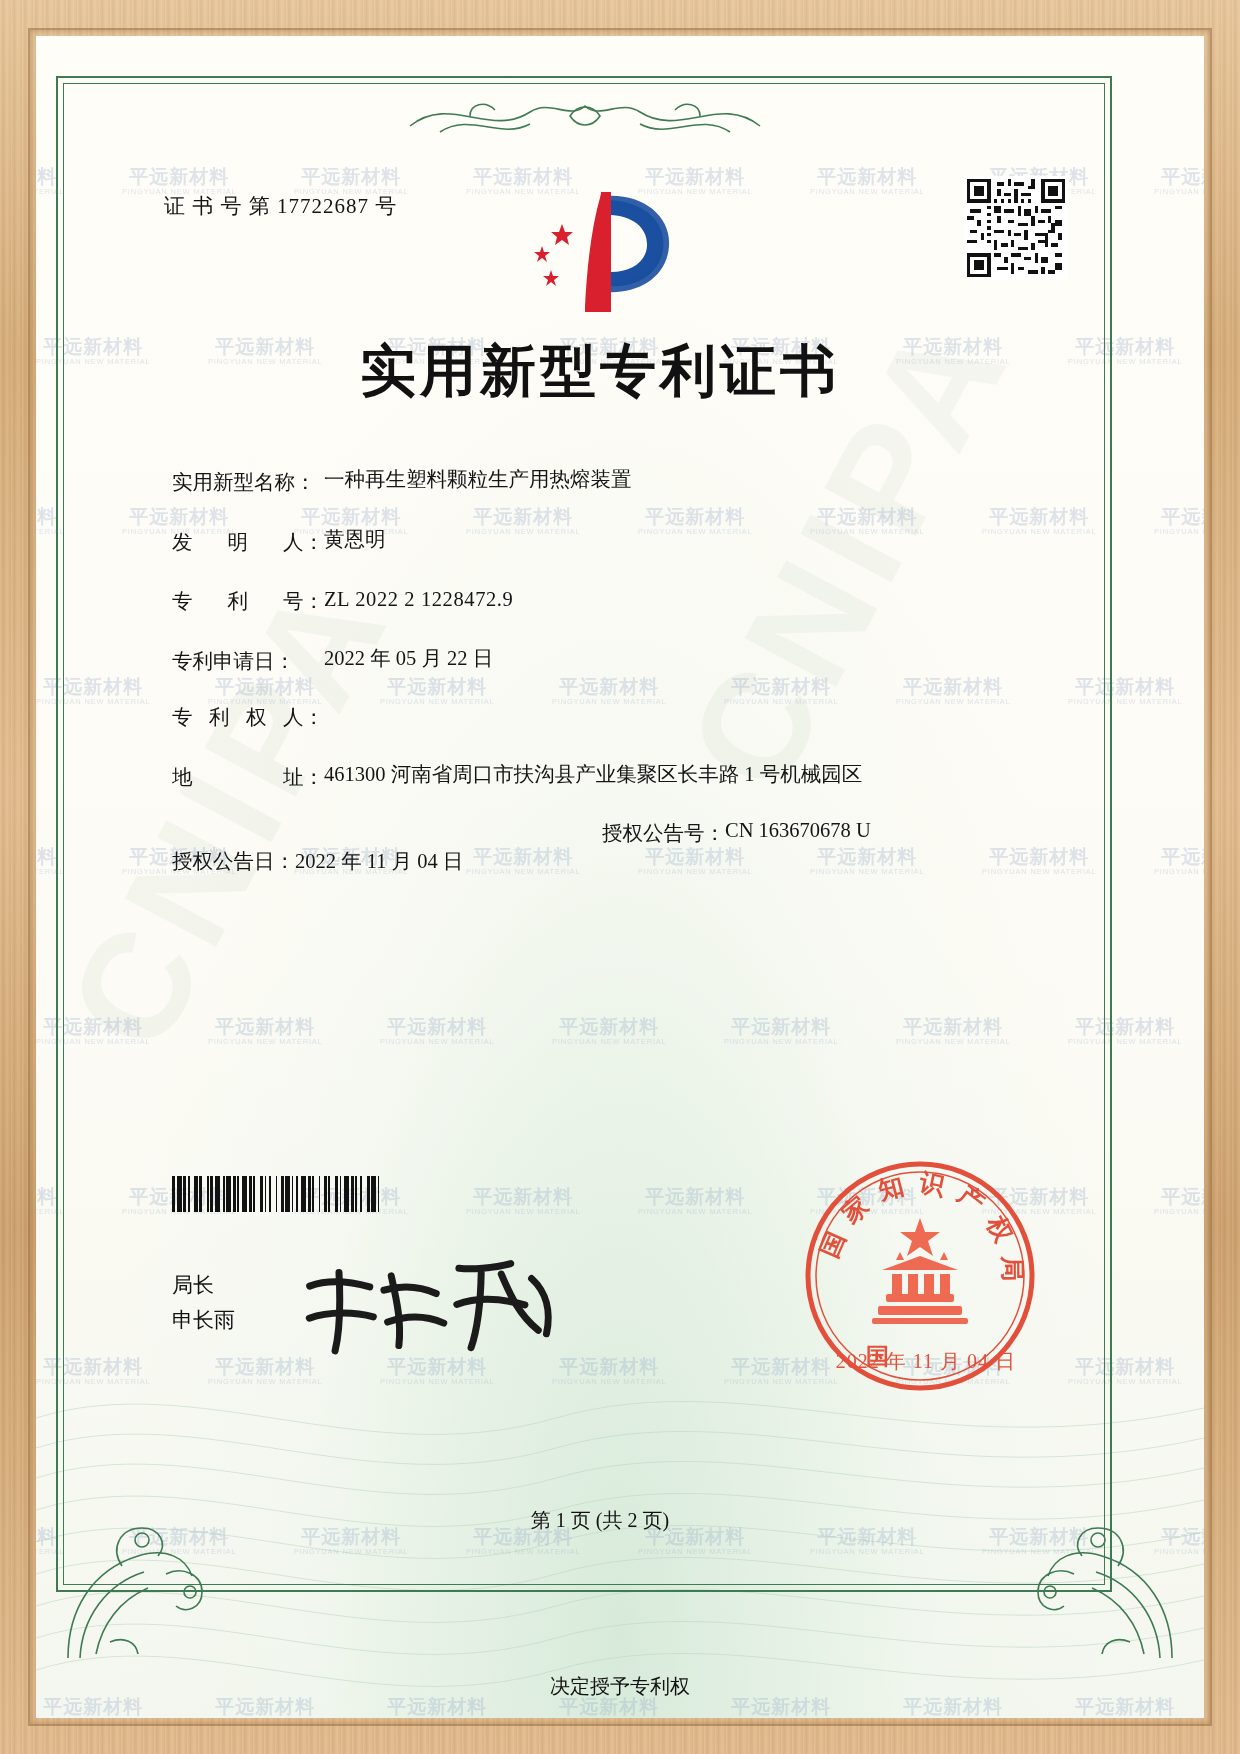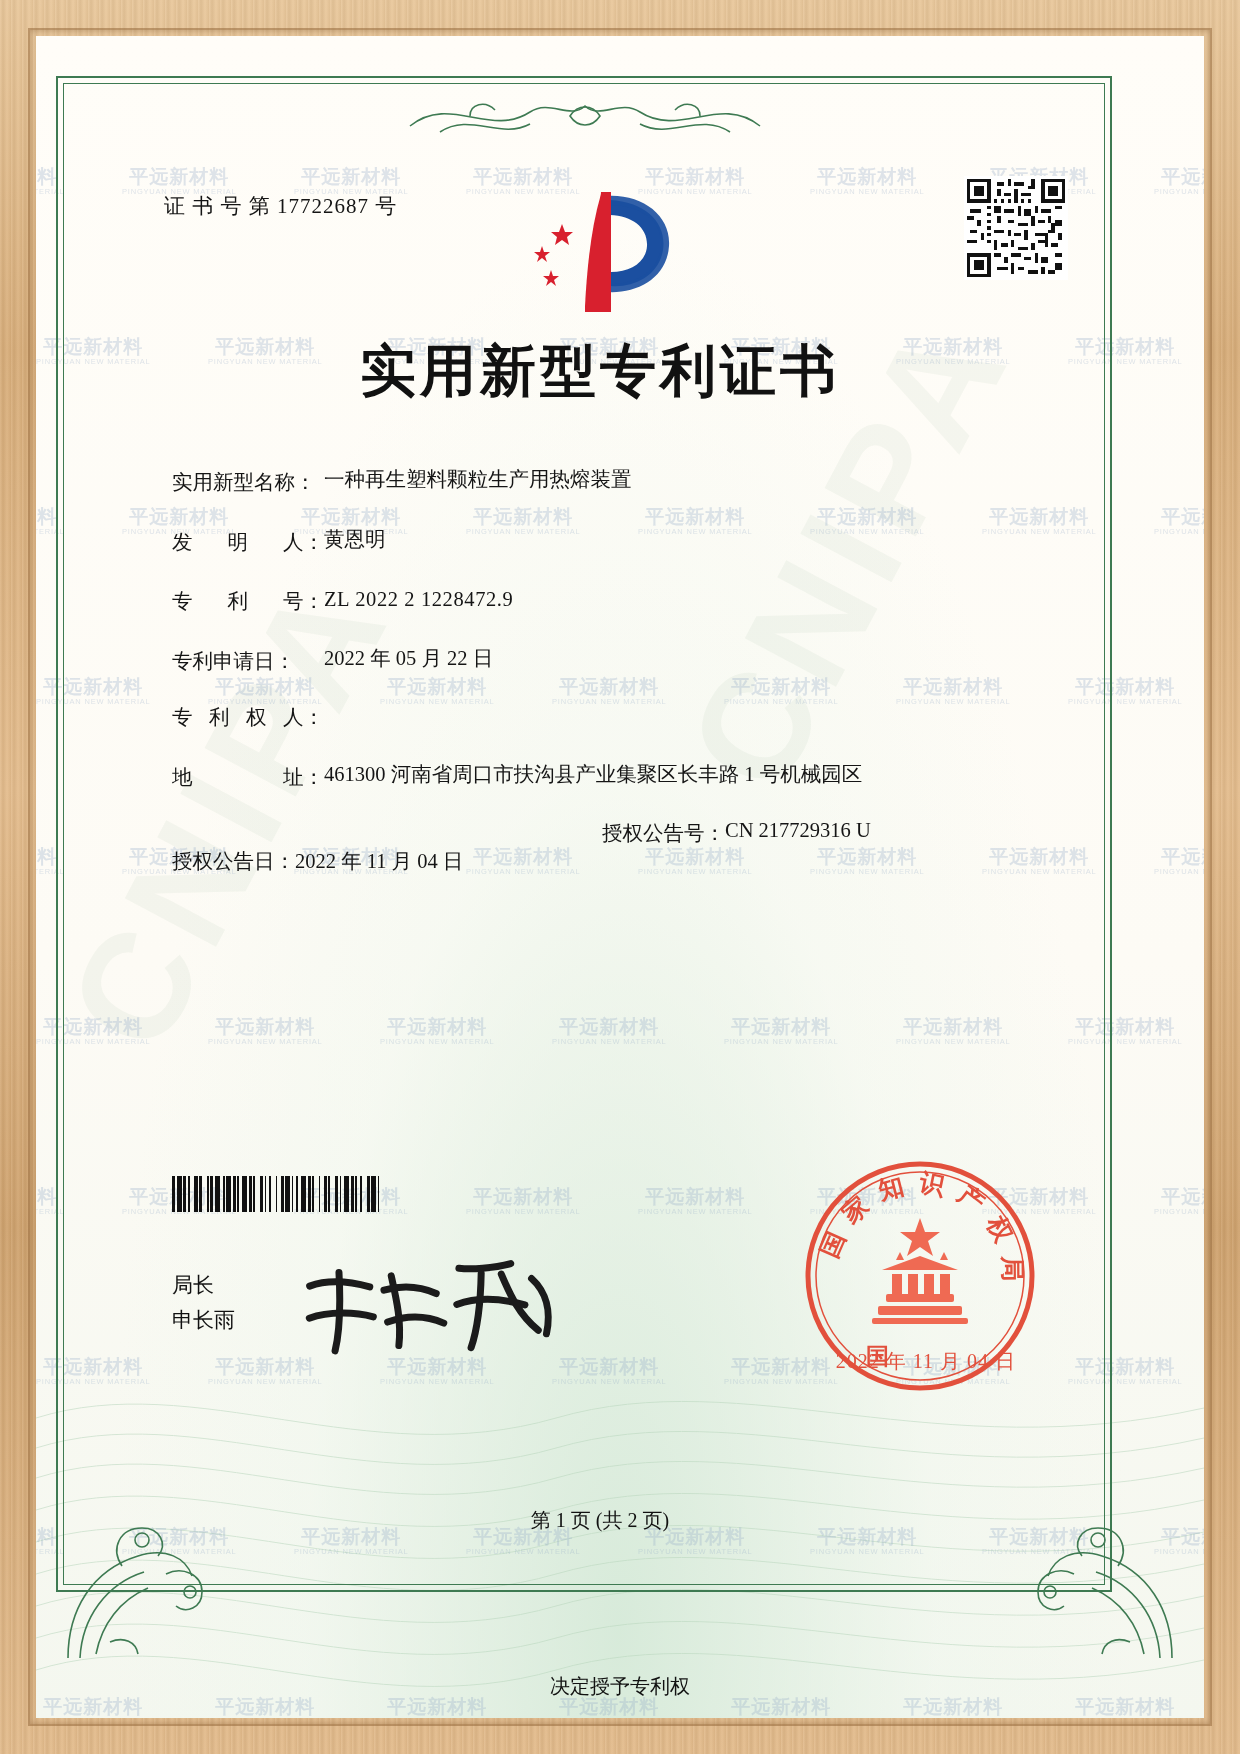--- a/index.html
+++ b/index.html
@@ -772,21 +772,21 @@
 
     <div class="two-col">
       <div class="c1">
         <span class="lbl">授权公告日</span>
         <span>：</span>
         <span>2022 年 11 月 04 日</span>
       </div>
       <div class="c2">
         <span class="lbl">授权公告号</span>
         <span>：</span>
-        <span>CN 217729316 U</span>
+        <span>CN 163670678 U</span>
       </div>
     </div>
   </div>
 
 
   <div class="barcode" id="barcode">
       <div style="width: 3.2px; background: rgb(17, 17, 17);"></div>
       <div style="width: 1.6px; background: transparent;"></div>
       <div style="width: 4.8px; background: rgb(17, 17, 17);"></div>
       <div style="width: 1.6px; background: transparent;"></div>

